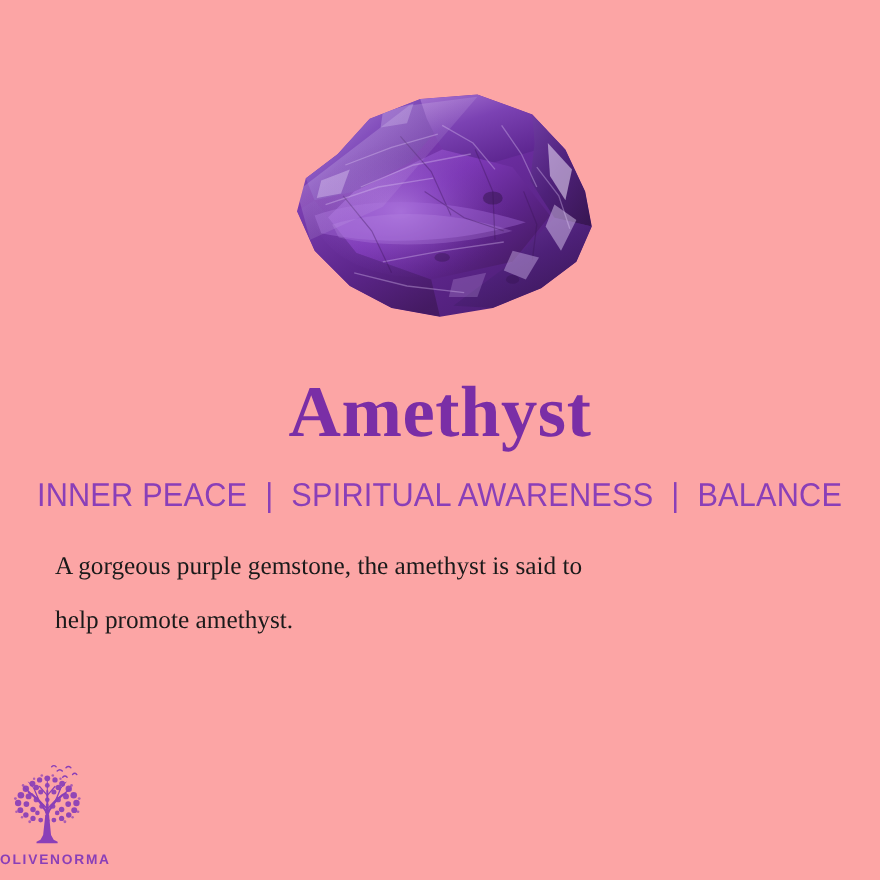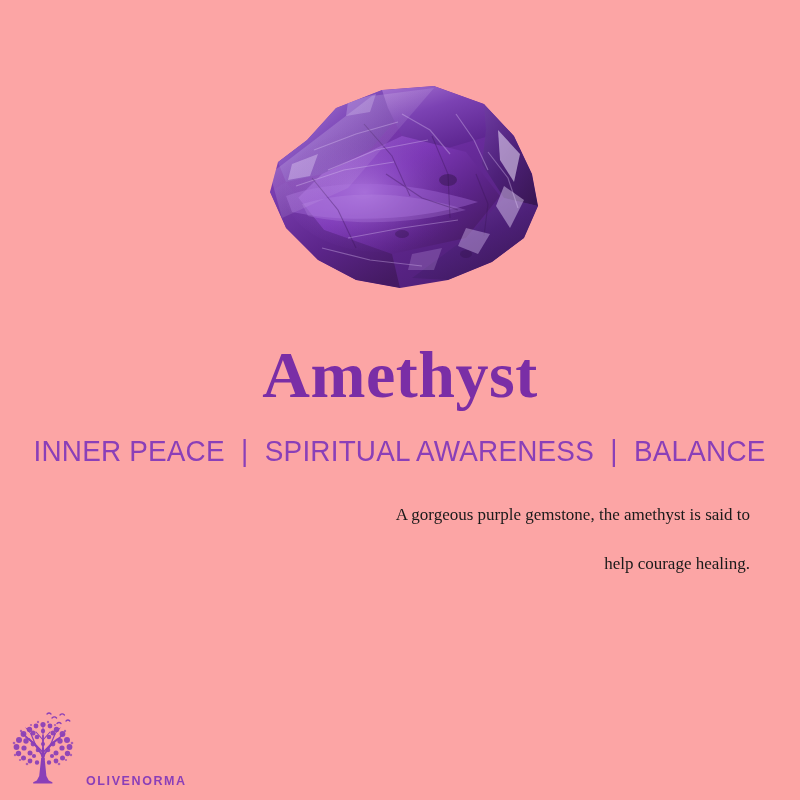--- a/index.html
+++ b/index.html
@@ -72,37 +72,37 @@
     padding: 0 9px;
     color: #8a3fb8;
     font-weight: 300;
   }
 
   
   .body-copy {
     margin: 0;
     padding-top: 22px;
     width: 700px;
-    text-align: right;
+    text-align: left;
     font-family: "Liberation Serif", "DejaVu Serif", serif;
-    font-size: 17px;
+    font-size: 23px;
     line-height: 49px;
     color: #1a1a1a;
   }
   .body-copy .ln { display: block; }
 
   
   .logo-block {
     position: absolute;
     left: 0;
     right: 0;
     bottom: 12px;
     display: flex;
-    flex-direction: row;
-    align-items: flex-end;
+    flex-direction: column;
+    align-items: flex-start;
   }
   .logo-mark { display: block; width: 86px; height: 78px; }
   .logo-word {
     margin: 0;
     padding-top: 3px;
     font-family: "Liberation Sans", sans-serif;
     font-size: 12.5px;
     font-weight: 700;
     letter-spacing: 1.6px;
     color: #8a3fb8;
@@ -231,21 +231,21 @@
   <div class="subtitle">
     <span>INNER PEACE</span>
     <span class="sep">|</span>
     <span>SPIRITUAL AWARENESS</span>
     <span class="sep">|</span>
     <span>BALANCE</span>
   </div>
 
   <p class="body-copy">
     <span class="ln">A gorgeous purple gemstone, the amethyst is said to</span>
-    <span class="ln">help courage healing.</span>
+    <span class="ln">help promote amethyst.</span>
   </p>
 
   <div class="logo-block">
     <svg class="logo-mark" viewBox="0 0 86 78">
       <g fill="#8a3fb8">
 
         <path d="M41.2,48 L44.6,48 L46.4,66 L48.8,70.4 L52.4,72.2 L52.4,73.6
                  L33.2,73.6 L33.2,72.2 L36.8,70.4 L39.2,66 Z"></path>
         <path d="M42,38 L44,38 L44.6,50 L41.4,50 Z"></path>
 

